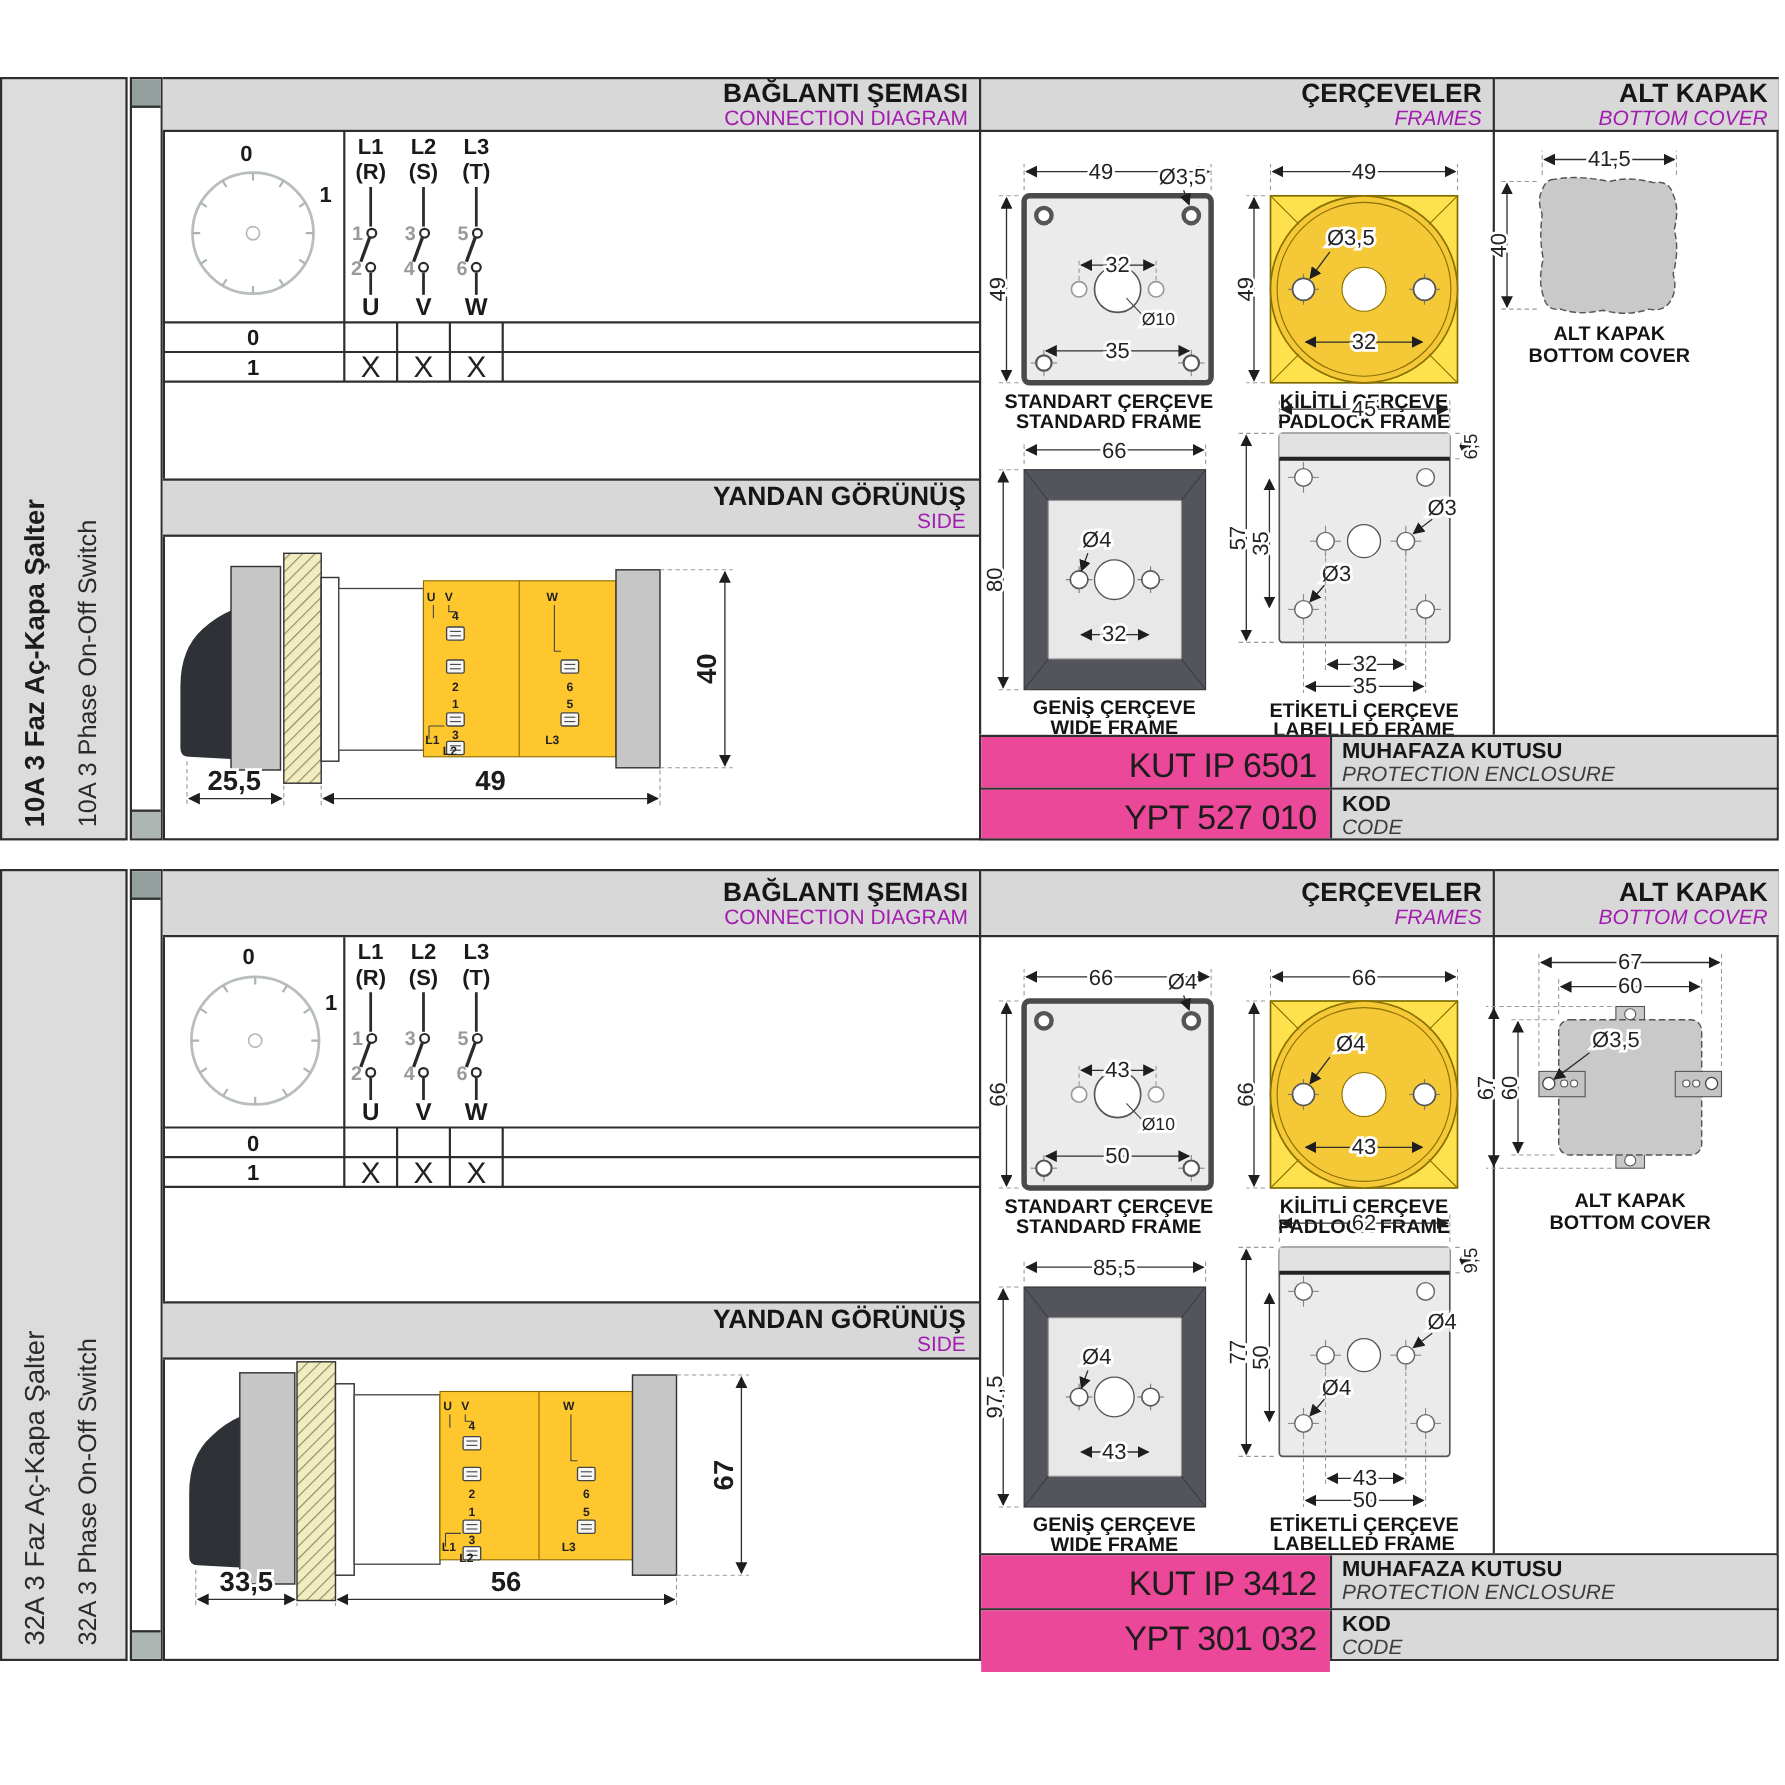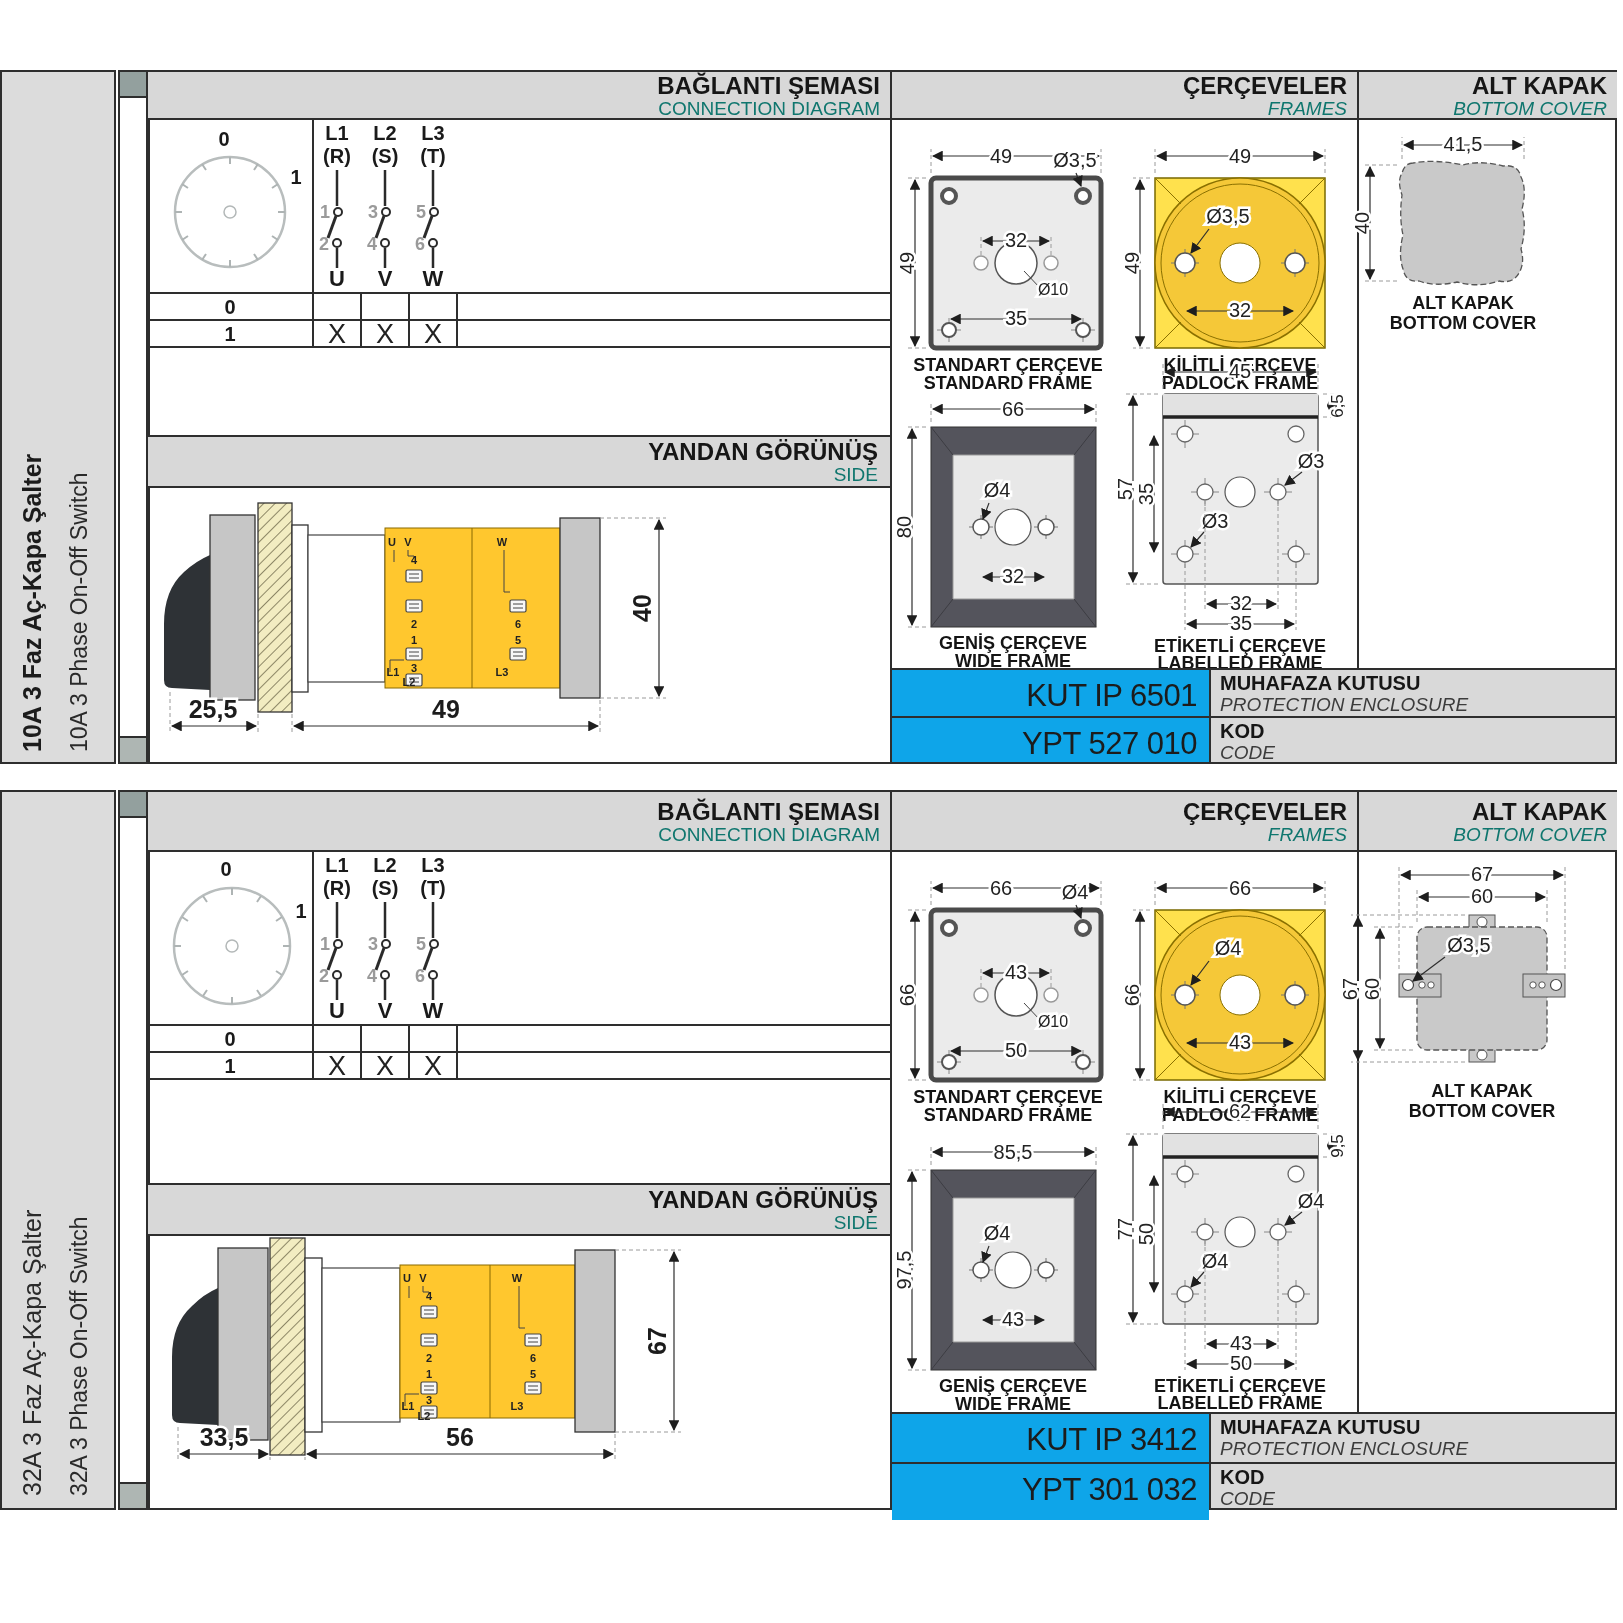--- a/index.html
+++ b/index.html
@@ -3,28 +3,28 @@
 <meta charset="utf-8">
 <style>
   html,body{margin:0;padding:0;background:#fff}
   body{width:1623px;height:1623px;position:relative;font-family:"Liberation Sans",sans-serif;color:#1a1a1a}
   .box{position:absolute;box-sizing:border-box;border:2px solid #2e2e2e;background:#fff}
   .gray{background:#dcdcdc}
   .band{position:absolute;box-sizing:border-box;background:#d8d8d8;border-top:2px solid #2e2e2e;border-bottom:2px solid #2e2e2e}
   .vdiv{position:absolute;width:2px;background:#2e2e2e}
   .htx{position:absolute;text-align:right;line-height:23px}
   .htx .tr{font-weight:bold;font-size:24px;color:#161616}
-  .htx .en{font-size:19px;color:#0f766e}
+  .htx .en{font-size:19px;color:#a21caf}
   .it{font-style:italic}
   .vlabel{position:absolute;white-space:nowrap;transform-origin:0 0;transform:rotate(-90deg)}
   .vl-tr{font-size:25px;font-weight:bold;color:#1c1c1c}
   .vl-tr2{font-size:25px;font-weight:normal;color:#2a2a2a}
   .vl-en{font-size:23px;color:#2a2a2a}
   .sq{position:absolute;left:0;width:100%;box-sizing:border-box}
-  .codecell{position:absolute;box-sizing:border-box;background:#0ea5e9;text-align:right;font-size:31px;letter-spacing:-.5px;color:#1c1c1c;padding:8px 12px 0 0}
+  .codecell{position:absolute;box-sizing:border-box;background:#ec4899;text-align:right;font-size:31px;letter-spacing:-.5px;color:#1c1c1c;padding:8px 12px 0 0}
   .codelabel{position:absolute;box-sizing:border-box;background:#d9d9d9;border-left:2px solid #2e2e2e;padding:2px 0 0 9px;line-height:22px}
   .codelabel .tr{font-weight:bold;font-size:20px;color:#161616}
   .codelabel .en{font-size:19px;color:#3c3c3c;font-style:italic}
   svg{position:absolute;overflow:visible}
   svg text{font-family:"Liberation Sans",sans-serif}
   .dim{font-size:20px;fill:#232323;paint-order:stroke;stroke:#fff;stroke-width:5px;text-anchor:middle}
   .dimb{font-size:25px;font-weight:bold;fill:#1c1c1c;text-anchor:middle;paint-order:stroke;stroke:#fff;stroke-width:5px}
   .cap{font-size:18px;font-weight:bold;fill:#141414;text-anchor:middle}
   .phl{font-size:20px;font-weight:bold;fill:#1a1a1a;text-anchor:middle}
   .num{font-size:18px;font-weight:bold;fill:#9a9a9a;text-anchor:end}

